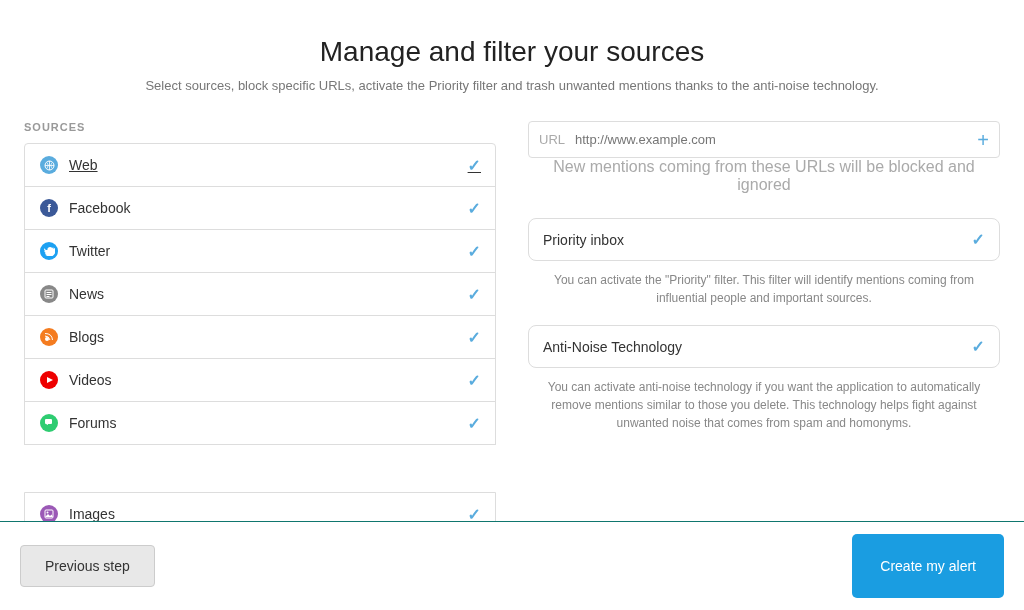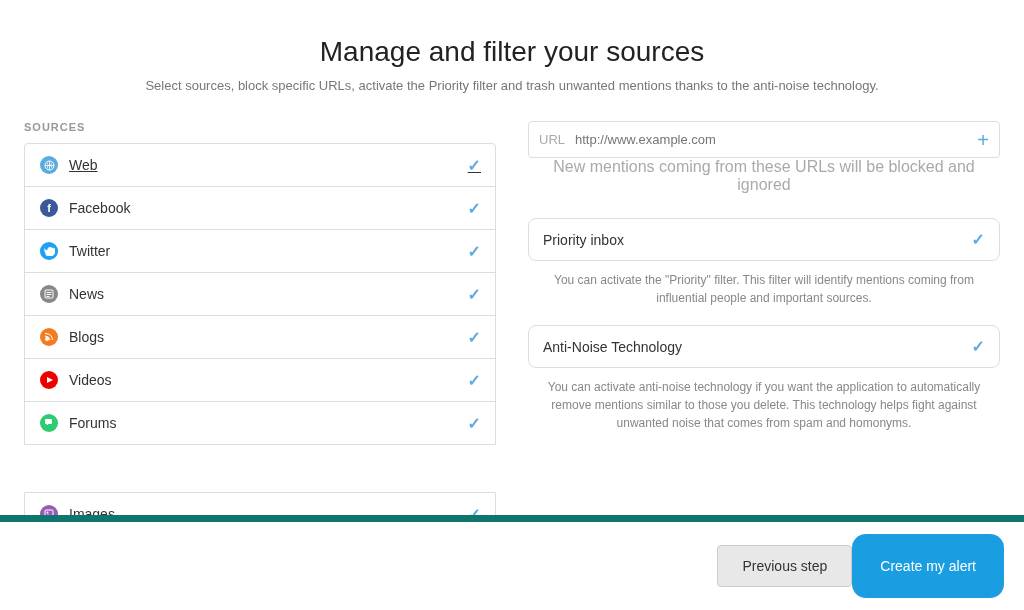--- a/index.html
+++ b/index.html
@@ -149,40 +149,40 @@
       line-height: 1.5;
       padding: 0 10px;
     }
     
     .footer {
       position: fixed;
       bottom: 0;
       left: 0;
       right: 0;
       background: #fff;
-      border-top: 7px solid #0f766e;
-      display: flex;
-      justify-content: flex-end;
+      border-top: 1px solid #0f766e;
+      display: flex;
+      justify-content: space-between;
       align-items: center;
       padding: 12px 20px;
     }
     .prev-btn {
       background: #e8e8e8;
       border: 1px solid #ccc;
       border-radius: 4px;
       padding: 12px 24px;
       font-size: 14px;
       color: #333;
       cursor: pointer;
       font-weight: 500;
     }
     .create-btn {
       background: #1a9de1;
       border: none;
-      border-radius: 14px;
+      border-radius: 5px;
       padding: 24px 28px;
       font-size: 14px;
       color: #fff;
       cursor: pointer;
       font-weight: 500;
     }
 
     
     .icon-web { background: #5aacde; border-radius: 50%; width: 18px; height: 18px; display: flex; align-items: center; justify-content: center; }
     .icon-facebook { background: #3b5998; border-radius: 50%; width: 18px; height: 18px; display: flex; align-items: center; justify-content: center; color: white; font-weight: bold; font-size: 11px; }

